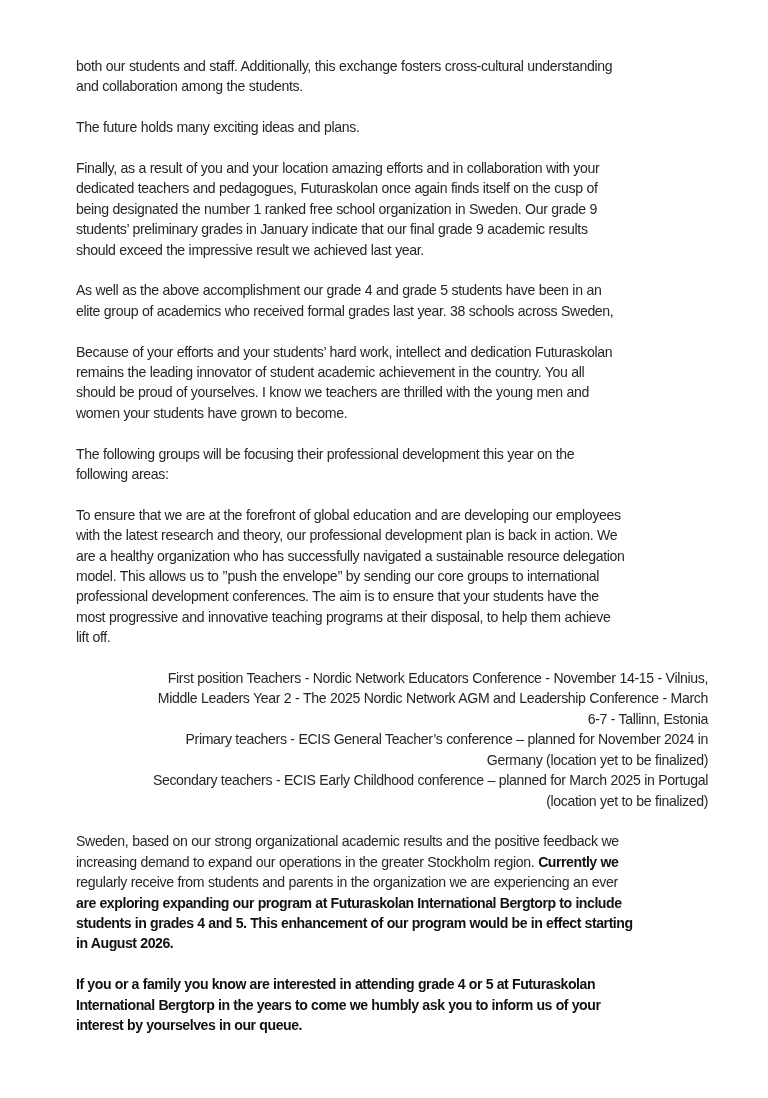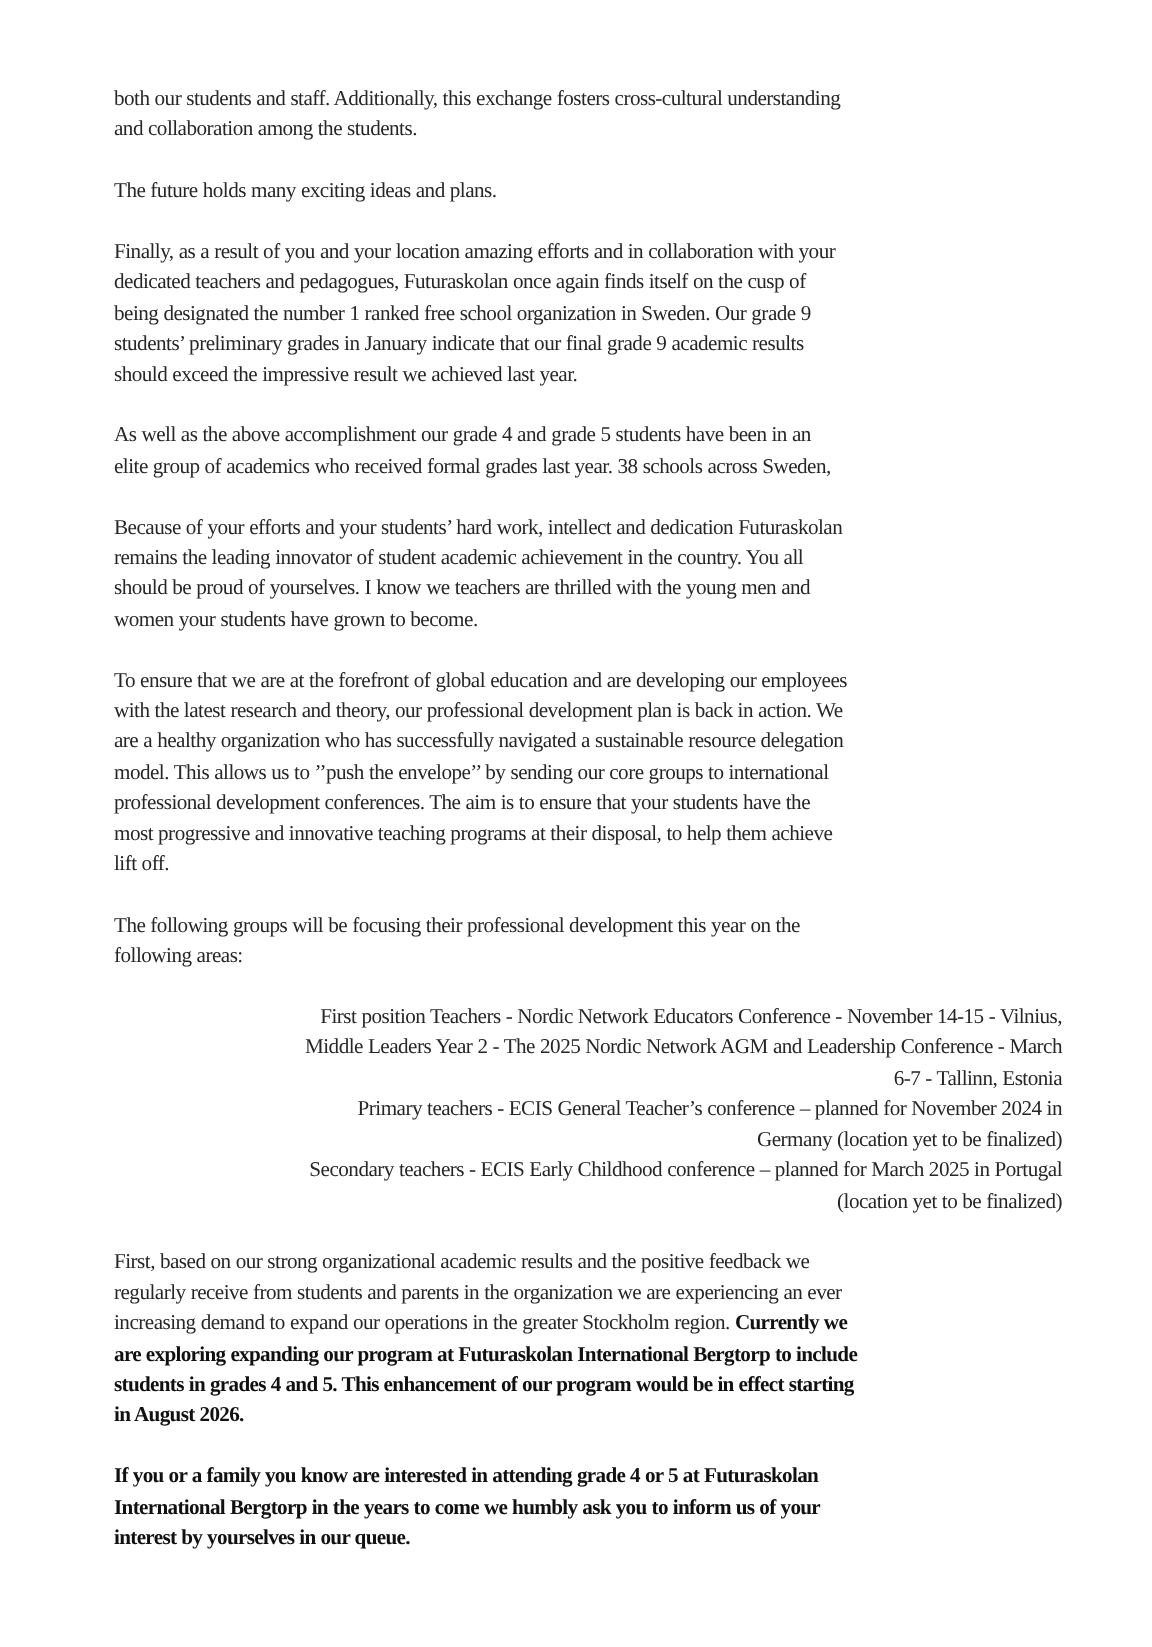--- a/index.html
+++ b/index.html
@@ -11,21 +11,21 @@
       width: 768px;
       height: 1098px;
       overflow: hidden;
       position: relative;
     }
     .page {
       position: absolute;
       left: 76px;
       top: 56px;
       width: 632px;
-      font-family: Liberation Serif, serif;
+      font-family: Liberation Sans, sans-serif;
       font-size: 14.1px;
       line-height: 20.4px;
       color: #262626;
       letter-spacing: -0.35px;
       word-spacing: 0.2px;
     }
     .para {
       margin: 0 0 20.4px 0;
       white-space: normal;
     }
@@ -77,32 +77,32 @@
   </p>
 
   <p class="para">
     <span class="line">Because of your efforts and your students’ hard work, intellect and dedication Futuraskolan</span>
     <span class="line">remains the leading innovator of student academic achievement in the country. You all</span>
     <span class="line">should be proud of yourselves. I know we teachers are thrilled with the young men and</span>
     <span class="line">women your students have grown to become.</span>
   </p>
 
   <p class="para">
+    <span class="line">The following groups will be focusing their professional development this year on the</span>
+    <span class="line">following areas:</span>
+  </p>
+
+  <p class="para">
     <span class="line">To ensure that we are at the forefront of global education and are developing our employees</span>
     <span class="line">with the latest research and theory, our professional development plan is back in action. We</span>
     <span class="line">are a healthy organization who has successfully navigated a sustainable resource delegation</span>
     <span class="line">model. This allows us to ’’push the envelope’’ by sending our core groups to international</span>
     <span class="line">professional development conferences. The aim is to ensure that your students have the</span>
     <span class="line">most progressive and innovative teaching programs at their disposal, to help them achieve</span>
     <span class="line">lift off.</span>
-  </p>
-
-  <p class="para">
-    <span class="line">The following groups will be focusing their professional development this year on the</span>
-    <span class="line">following areas:</span>
   </p>
 
   <ul class="list">
     <li class="list-item">
       <span class="line">First position Teachers - Nordic Network Educators Conference - November 14-15 - Vilnius,</span>
     </li>
     <li class="list-item">
       <span class="line">Middle Leaders Year 2 - The 2025 Nordic Network AGM and Leadership Conference - March</span>
       <span class="line">6-7 - Tallinn, Estonia</span>
     </li>
@@ -110,23 +110,23 @@
       <span class="line">Primary teachers - ECIS General Teacher’s conference – planned for November 2024 in</span>
       <span class="line">Germany (location yet to be finalized)</span>
     </li>
     <li class="list-item">
       <span class="line">Secondary teachers - ECIS Early Childhood conference – planned for March 2025 in Portugal</span>
       <span class="line">(location yet to be finalized)</span>
     </li>
   </ul>
 
   <p class="para">
-    <span class="line">First, based on our strong organizational academic results and the positive feedback we</span>
+    <span class="line">Sweden, based on our strong organizational academic results and the positive feedback we</span>
+    <span class="line"><span>increasing demand to expand our operations in the greater Stockholm region. </span><span class="bold">Currently we</span></span>
     <span class="line">regularly receive from students and parents in the organization we are experiencing an ever</span>
-    <span class="line"><span>increasing demand to expand our operations in the greater Stockholm region. </span><span class="bold">Currently we</span></span>
     <span class="line bold">are exploring expanding our program at Futuraskolan International Bergtorp to include</span>
     <span class="line bold">students in grades 4 and 5. This enhancement of our program would be in effect starting</span>
     <span class="line bold">in August 2026.</span>
   </p>
 
   <p class="para bold">
     <span class="line">If you or a family you know are interested in attending grade 4 or 5 at Futuraskolan</span>
     <span class="line">International Bergtorp in the years to come we humbly ask you to inform us of your</span>
     <span class="line">interest by yourselves in our queue.</span>
   </p>

